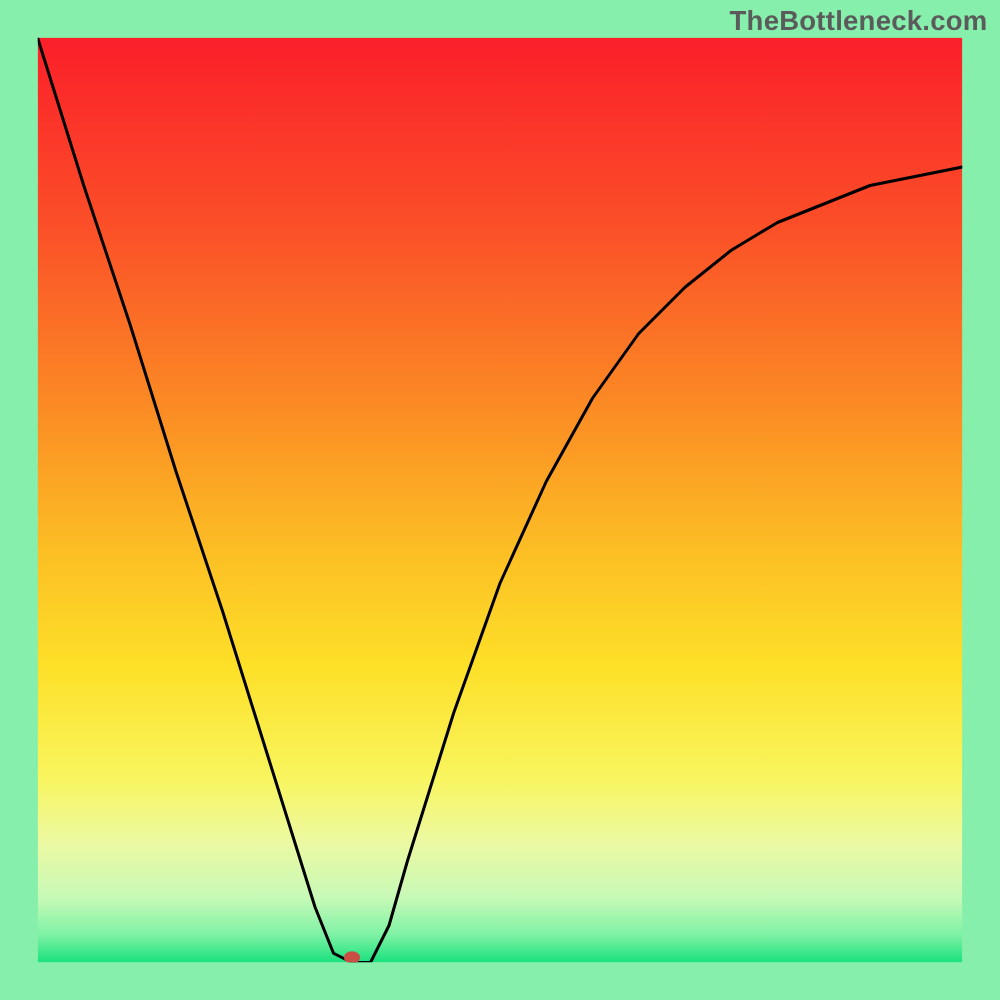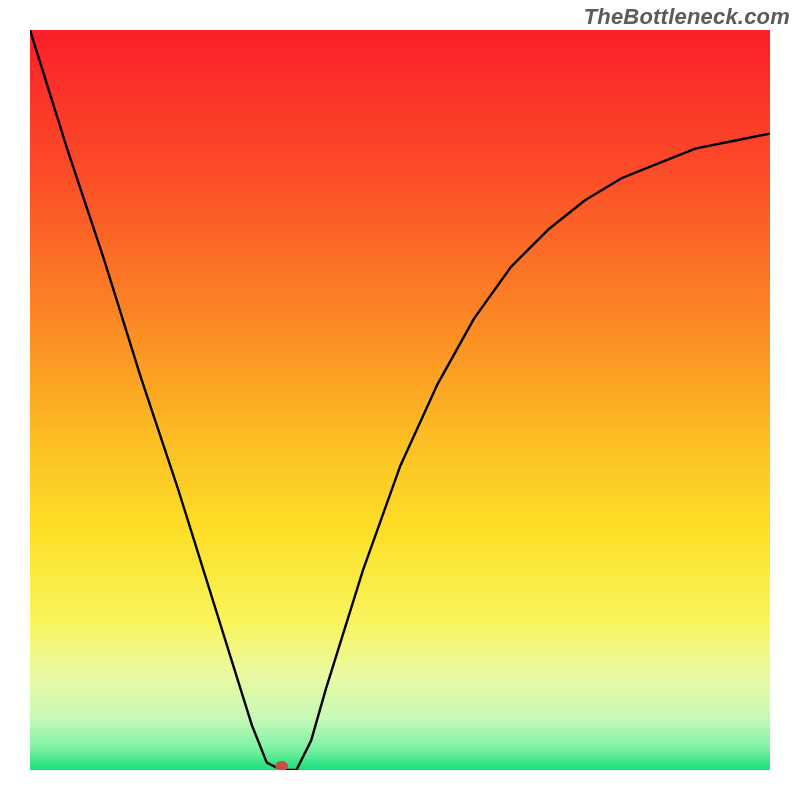--- a/index.html
+++ b/index.html
@@ -8,22 +8,21 @@
     width: 800px;
     height: 800px;
     background: #000;
     font-family: Arial, Helvetica, sans-serif;
     overflow: hidden;
   }
   .frame {
     position: relative;
     width: 800px;
     height: 800px;
-    background: #ffffff;
-    font-style: italic;
+    background: #86efac;
   }
   .watermark {
     position: absolute;
     top: 4px;
     right: 10px;
     color: #5b5b5b;
     font-size: 22px;
     font-weight: 600;
     letter-spacing: 0.2px;
     user-select: none;

